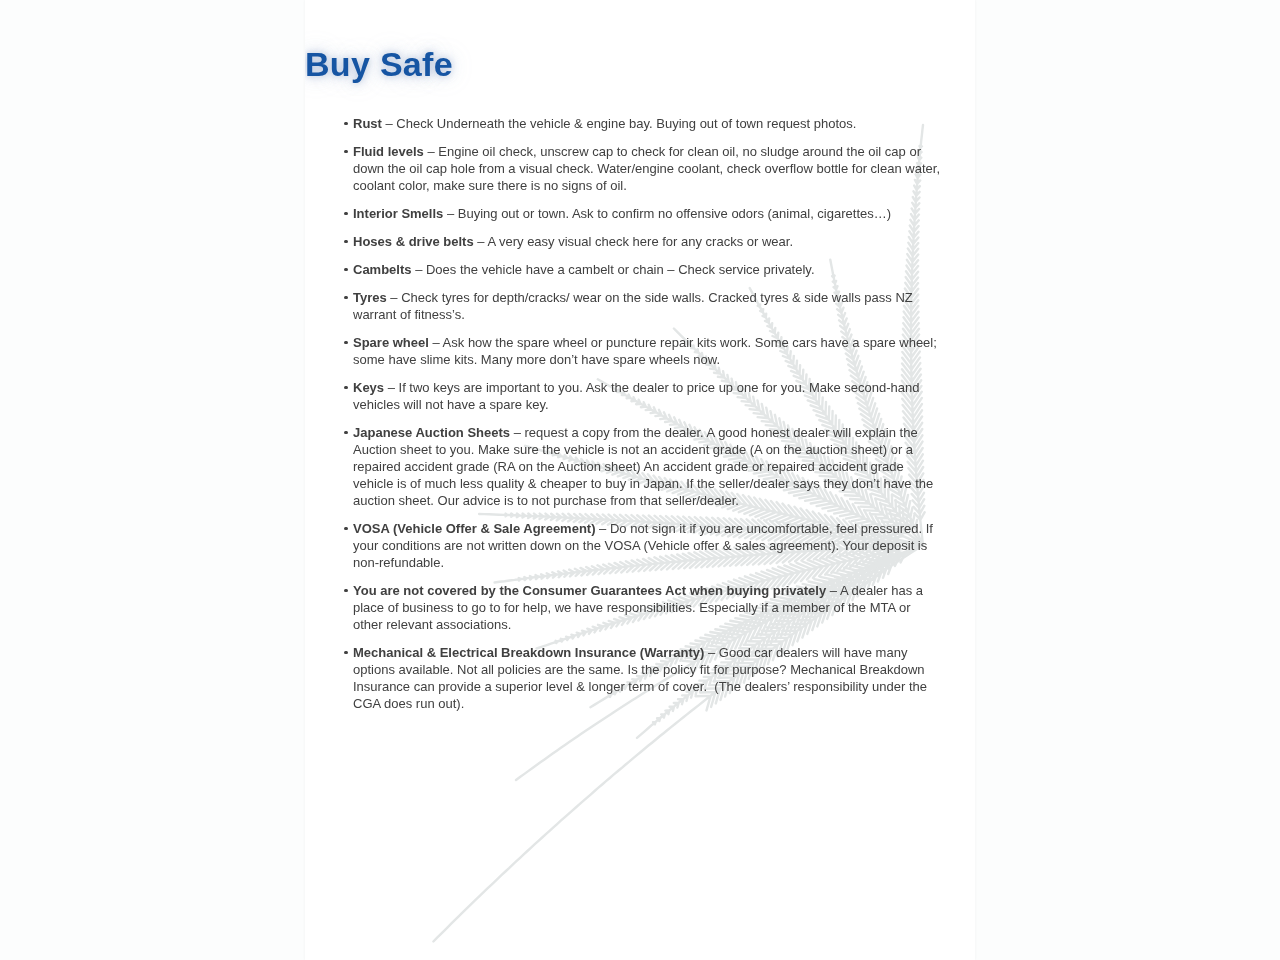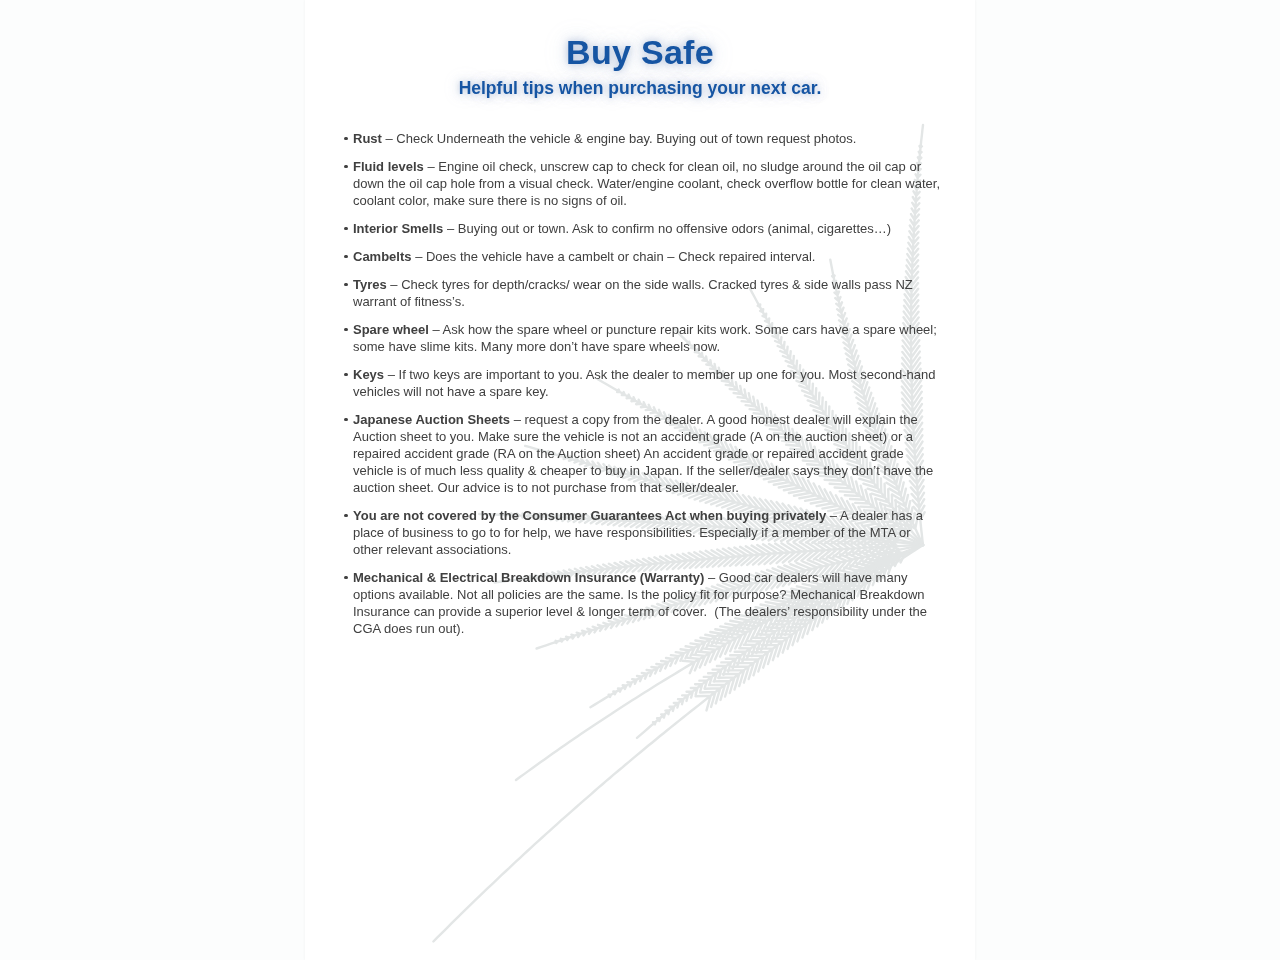--- a/index.html
+++ b/index.html
@@ -20,22 +20,21 @@
   .fern {
     position: absolute;
     left: 0;
     top: 0;
     z-index: 0;
     pointer-events: none;
   }
   .header {
     position: relative;
     z-index: 1;
-    text-align: center;
-    padding-top: 32px;
+    padding-top: 44px;
   }
   .header h1 {
     margin: 0;
     font-size: 34px;
     line-height: 40px;
     font-weight: 700;
     letter-spacing: 0.3px;
     color: #1655a3;
     text-shadow: 0 0 7px rgba(140,162,198,0.55), 0 0 14px rgba(160,180,212,0.38), 0 0 24px rgba(175,192,218,0.25);
   }
@@ -95,44 +94,45 @@
       <path d="M618 545 L613.0 545.2 L608.0 545.4 L603.0 545.6 L598.0 545.9 L593.0 546.1 L588.0 546.3 L583.0 546.6 L578.0 546.8 L573.0 547.1 L568.0 547.3 L563.0 547.6 L558.0 547.8 L553.0 548.1 L548.0 548.4 L543.0 548.7 L538.0 549.0 L533.0 549.2 L528.1 549.5 L523.1 549.9 L518.1 550.2 L513.1 550.5 L508.1 550.8 L503.1 551.1 L498.1 551.5 L493.1 551.8 L488.1 552.1 L483.1 552.5 L478.1 552.8 L473.2 553.2 L468.2 553.5 L463.2 553.9 L458.2 554.3 L453.2 554.7 L448.2 555.1 L443.2 555.4 L438.3 555.8 L433.3 556.2 L428.3 556.6 L423.3 557.1 L418.3 557.5 L413.3 557.9 L408.4 558.3 L403.4 558.8 L398.4 559.2 L393.4 559.6 L388.4 560.1 L383.5 560.5 L378.5 561.0 L373.5 561.5 L368.5 561.9 L363.5 562.4 L358.6 562.9 L353.6 563.4 L348.6 563.9 L343.6 564.4 L338.7 564.9 L333.7 565.4 L328.7 565.9 L323.7 566.4 L318.8 566.9 L313.8 567.5 L308.8 568.0 L303.9 568.6 L298.9 569.1 L293.9 569.6 L288.9 570.2 L284.0 570.8 L279.0 571.3 L274.0 571.9 L269.1 572.5 L264.1 573.1 L259.1 573.7 L254.2 574.3 L249.2 574.9 L244.2 575.5 L239.3 576.1 L234.3 576.7 L229.3 577.3 L224.4 577.9 L219.4 578.6 L214.4 579.2 L209.5 579.9 L204.5 580.5 L199.6 581.2 L194.6 581.8 L189.6 582.5 M592.2 546.1 L584.9 541.3 M592.2 546.1 L585.4 551.6 M586.2 546.4 L578.4 541.3 M586.2 546.4 L578.9 552.3 M580.2 546.7 L571.9 541.3 M580.2 546.7 L572.5 552.9 M574.2 547.0 L565.4 541.3 M574.2 547.0 L566.0 553.6 M568.2 547.3 L559.0 541.3 M568.2 547.3 L559.6 554.2 M562.2 547.6 L552.5 541.3 M562.2 547.6 L553.2 554.9 M556.2 547.9 L546.1 541.4 M556.2 547.9 L546.9 555.5 M550.2 548.3 L539.7 541.5 M550.2 548.3 L540.5 556.2 M544.2 548.6 L533.3 541.6 M544.2 548.6 L534.2 556.8 M538.2 548.9 L526.9 541.7 M538.2 548.9 L527.8 557.5 M532.2 549.3 L520.6 541.8 M532.2 549.3 L521.5 558.1 M526.3 549.7 L514.2 542.0 M526.3 549.7 L515.2 558.7 M520.3 550.0 L507.9 542.1 M520.3 550.0 L508.9 559.4 M514.3 550.4 L501.6 542.3 M514.3 550.4 L502.7 560.0 M508.3 550.8 L495.3 542.6 M508.3 550.8 L496.4 560.6 M502.3 551.2 L489.0 542.8 M502.3 551.2 L490.2 561.2 M496.3 551.6 L482.7 543.0 M496.3 551.6 L484.0 561.9 M490.3 552.0 L476.5 543.3 M490.3 552.0 L477.8 562.5 M484.3 552.4 L470.2 543.6 M484.3 552.4 L471.6 563.1 M478.3 552.8 L464.0 543.9 M478.3 552.8 L465.4 563.7 M472.4 553.2 L458.0 544.3 M472.4 553.2 L459.5 564.1 M466.4 553.7 L452.3 544.9 M466.4 553.7 L453.7 564.4 M460.4 554.1 L446.6 545.6 M460.4 554.1 L448.0 564.6 M454.4 554.6 L440.8 546.2 M454.4 554.6 L442.2 564.9 M448.4 555.0 L435.1 546.8 M448.4 555.0 L436.5 565.2 M442.4 555.5 L429.4 547.5 M442.4 555.5 L430.8 565.5 M436.5 556.0 L423.6 548.1 M436.5 556.0 L425.0 565.8 M430.5 556.5 L417.9 548.8 M430.5 556.5 L419.3 566.1 M424.5 557.0 L412.2 549.5 M424.5 557.0 L413.6 566.4 M418.5 557.5 L406.5 550.2 M418.5 557.5 L407.8 566.7 M412.5 558.0 L400.7 550.8 M412.5 558.0 L402.1 567.0 M406.6 558.5 L395.0 551.5 M406.6 558.5 L396.4 567.3 M400.6 559.0 L389.3 552.2 M400.6 559.0 L390.7 567.6 M394.6 559.5 L383.6 552.9 M394.6 559.5 L384.9 568.0 M388.6 560.1 L377.9 553.7 M388.6 560.1 L379.2 568.3 M382.7 560.6 L372.2 554.4 M382.7 560.6 L373.5 568.7 M376.7 561.2 L366.5 555.1 M376.7 561.2 L367.8 569.0 M370.7 561.7 L360.8 555.8 M370.7 561.7 L362.0 569.4 M364.7 562.3 L355.1 556.6 M364.7 562.3 L356.3 569.7 M358.8 562.9 L349.4 557.3 M358.8 562.9 L350.6 570.1 M352.8 563.5 L343.7 558.1 M352.8 563.5 L344.9 570.5 M346.8 564.1 L338.0 558.9 M346.8 564.1 L339.2 570.9 M340.9 564.7 L332.3 559.7 M340.9 564.7 L333.5 571.3 M334.9 565.3 L326.6 560.4 M334.9 565.3 L327.7 571.7 M328.9 565.9 L320.9 561.2 M328.9 565.9 L322.0 572.1 M323.0 566.5 L315.2 562.0 M323.0 566.5 L316.3 572.5 M317.0 567.1 L309.5 562.9 M317.0 567.1 L310.6 572.9 M311.0 567.8 L303.9 563.7 M311.0 567.8 L304.9 573.3 M305.1 568.4 L298.2 564.5 M305.1 568.4 L299.2 573.7 M299.1 569.1 L292.5 565.3 M299.1 569.1 L293.5 574.2 M293.1 569.7 L286.9 566.2 M293.1 569.7 L287.8 574.6 M287.2 570.4 L281.2 567.0 M287.2 570.4 L282.1 575.0 M281.2 571.1 L275.5 567.9 M281.2 571.1 L276.4 575.5 M275.2 571.8 L269.9 568.8 M275.2 571.8 L270.7 575.9 M269.3 572.5 L264.2 569.6 M269.3 572.5 L265.0 576.4 M263.3 573.2 L258.6 570.5 M263.3 573.2 L259.3 576.8 M257.3 573.9 L253.0 571.4 M257.3 573.9 L253.7 577.3 M251.4 574.6 L247.3 572.3 M251.4 574.6 L248.0 577.7 M245.4 575.3 L241.7 573.2 M245.4 575.3 L242.3 578.2 M239.5 576.0 L236.1 574.2 M239.5 576.0 L236.6 578.7 M233.5 576.8 L230.5 575.1 M233.5 576.8 L231.0 579.2 M227.5 577.5 L224.9 576.1 M227.5 577.5 L225.3 579.6 M221.6 578.3 L219.3 577.0 M221.6 578.3 L219.7 580.1 M215.6 579.1 L213.7 578.0 M215.6 579.1 L214.0 580.6" fill="none" stroke="#e3e6e6" stroke-width="2.4" stroke-linecap="round"></path>
       <path d="M618 545 L613.1 546.0 L608.2 546.9 L603.2 547.9 L598.3 548.9 L593.4 549.9 L588.5 550.9 L583.6 551.9 L578.7 552.9 L573.8 553.9 L568.9 555.0 L564.0 556.0 L559.1 557.1 L554.2 558.1 L549.3 559.2 L544.5 560.3 L539.6 561.4 L534.7 562.5 L529.8 563.6 L524.9 564.7 L520.0 565.8 L515.2 566.9 L510.3 568.1 L505.4 569.2 L500.6 570.4 L495.7 571.5 L490.8 572.7 L486.0 573.9 L481.1 575.1 L476.3 576.3 L471.4 577.5 L466.6 578.7 L461.7 579.9 L456.9 581.2 L452.0 582.4 L447.2 583.6 L442.3 584.9 L437.5 586.2 L432.7 587.4 L427.8 588.7 L423.0 590.0 L418.2 591.3 L413.3 592.6 L408.5 593.9 L403.7 595.2 L398.9 596.6 L394.1 597.9 L389.3 599.3 L384.4 600.6 L379.6 602.0 L374.8 603.4 L370.0 604.7 L365.2 606.1 L360.4 607.5 L355.6 608.9 L350.8 610.4 L346.0 611.8 L341.2 613.2 L336.4 614.7 L331.6 616.1 L326.9 617.6 L322.1 619.0 L317.3 620.5 L312.5 622.0 L307.7 623.5 L303.0 625.0 L298.2 626.5 L293.4 628.0 L288.7 629.6 L283.9 631.1 L279.1 632.6 L274.4 634.2 L269.6 635.7 L264.9 637.3 L260.1 638.9 L255.4 640.5 L250.6 642.1 L245.9 643.7 L241.1 645.3 L236.4 646.9 L231.6 648.5 M594.4 549.7 L586.4 546.0 M594.4 549.7 L588.5 556.1 M588.5 550.9 L580.0 547.0 M588.5 550.9 L582.2 557.8 M582.6 552.1 L573.5 548.0 M582.6 552.1 L575.9 559.5 M576.8 553.3 L567.1 549.0 M576.8 553.3 L569.6 561.2 M570.9 554.6 L560.6 550.0 M570.9 554.6 L563.4 562.9 M565.0 555.8 L554.3 551.1 M565.0 555.8 L557.1 564.6 M559.1 557.1 L547.9 552.1 M559.1 557.1 L550.9 566.2 M553.3 558.4 L541.5 553.2 M553.3 558.4 L544.7 567.9 M547.4 559.6 L535.2 554.3 M547.4 559.6 L538.6 569.6 M541.5 560.9 L528.9 555.5 M541.5 560.9 L532.4 571.2 M535.7 562.3 L522.6 556.6 M535.7 562.3 L526.3 572.9 M529.8 563.6 L516.4 557.8 M529.8 563.6 L520.2 574.6 M523.9 564.9 L510.1 559.0 M523.9 564.9 L514.1 576.2 M518.1 566.3 L503.9 560.3 M518.1 566.3 L508.0 577.9 M512.3 567.6 L497.7 561.5 M512.3 567.6 L502.0 579.5 M506.4 569.0 L491.6 562.8 M506.4 569.0 L495.9 581.2 M500.6 570.4 L485.4 564.1 M500.6 570.4 L489.9 582.8 M494.7 571.8 L479.3 565.4 M494.7 571.8 L483.9 584.5 M488.9 573.2 L473.2 566.7 M488.9 573.2 L477.9 586.1 M483.1 574.6 L467.6 568.3 M483.1 574.6 L472.2 587.4 M477.2 576.0 L462.0 569.9 M477.2 576.0 L466.7 588.6 M471.4 577.5 L456.5 571.5 M471.4 577.5 L461.1 589.8 M465.6 578.9 L451.0 573.1 M465.6 578.9 L455.5 591.0 M459.8 580.4 L445.4 574.7 M459.8 580.4 L449.9 592.3 M454.0 581.9 L439.9 576.3 M454.0 581.9 L444.3 593.5 M448.1 583.4 L434.4 578.0 M448.1 583.4 L438.7 594.8 M442.3 584.9 L428.9 579.6 M442.3 584.9 L433.2 596.1 M436.5 586.4 L423.4 581.3 M436.5 586.4 L427.6 597.3 M430.7 587.9 L417.9 583.0 M430.7 587.9 L422.0 598.6 M424.9 589.5 L412.4 584.7 M424.9 589.5 L416.5 599.9 M419.1 591.0 L406.9 586.4 M419.1 591.0 L410.9 601.2 M413.3 592.6 L401.4 588.1 M413.3 592.6 L405.4 602.5 M407.6 594.2 L396.0 589.8 M407.6 594.2 L399.8 603.9 M401.8 595.8 L390.5 591.5 M401.8 595.8 L394.3 605.2 M396.0 597.4 L385.0 593.3 M396.0 597.4 L388.7 606.6 M390.2 599.0 L379.6 595.1 M390.2 599.0 L383.2 607.9 M384.4 600.6 L374.1 596.8 M384.4 600.6 L377.6 609.3 M378.7 602.3 L368.7 598.6 M378.7 602.3 L372.1 610.7 M372.9 603.9 L363.2 600.4 M372.9 603.9 L366.6 612.0 M367.1 605.6 L357.8 602.2 M367.1 605.6 L361.0 613.4 M361.4 607.3 L352.3 604.0 M361.4 607.3 L355.5 614.8 M355.6 608.9 L346.9 605.9 M355.6 608.9 L350.0 616.3 M349.9 610.6 L341.5 607.7 M349.9 610.6 L344.5 617.7 M344.1 612.4 L336.1 609.5 M344.1 612.4 L338.9 619.1 M338.4 614.1 L330.7 611.4 M338.4 614.1 L333.4 620.6 M332.6 615.8 L325.3 613.3 M332.6 615.8 L327.9 622.0 M326.9 617.6 L319.9 615.2 M326.9 617.6 L322.4 623.5 M321.1 619.3 L314.5 617.1 M321.1 619.3 L316.9 624.9 M315.4 621.1 L309.1 619.0 M315.4 621.1 L311.4 626.4 M309.7 622.9 L303.7 620.9 M309.7 622.9 L305.9 627.9 M303.9 624.7 L298.4 622.8 M303.9 624.7 L300.4 629.4 M298.2 626.5 L293.0 624.8 M298.2 626.5 L295.0 630.9 M292.5 628.3 L287.7 626.7 M292.5 628.3 L289.5 632.4 M286.8 630.2 L282.3 628.7 M286.8 630.2 L284.0 633.9 M281.0 632.0 L277.0 630.7 M281.0 632.0 L278.5 635.4 M275.3 633.9 L271.7 632.7 M275.3 633.9 L273.1 637.0 M269.6 635.7 L266.4 634.7 M269.6 635.7 L267.6 638.5 M263.9 637.6 L261.1 636.7 M263.9 637.6 L262.2 640.0 M258.2 639.5 L255.8 638.8 M258.2 639.5 L256.7 641.6 M252.5 641.4 L250.6 640.8 M252.5 641.4 L251.3 643.1" fill="none" stroke="#e3e6e6" stroke-width="2.4" stroke-linecap="round"></path>
       <path d="M618 545 L613.3 546.8 L608.6 548.5 L603.9 550.3 L599.2 552.1 L594.5 553.9 L589.9 555.7 L585.2 557.6 L580.5 559.4 L575.9 561.3 L571.2 563.1 L566.6 565.0 L561.9 566.9 L557.3 568.8 L552.7 570.7 L548.0 572.6 L543.4 574.6 L538.8 576.5 L534.2 578.5 L529.6 580.5 L525.0 582.5 L520.4 584.5 L515.8 586.5 L511.3 588.5 L506.7 590.5 L502.1 592.6 L497.6 594.6 L493.0 596.7 L488.5 598.8 L483.9 600.9 L479.4 603.0 L474.8 605.1 L470.3 607.2 L465.8 609.3 L461.3 611.5 L456.8 613.6 L452.3 615.8 L447.8 618.0 L443.3 620.2 L438.8 622.4 L434.3 624.6 L429.8 626.9 L425.4 629.1 L420.9 631.4 L416.5 633.6 L412.0 635.9 L407.6 638.2 L403.1 640.5 L398.7 642.8 L394.3 645.2 L389.8 647.5 L385.4 649.9 L381.0 652.2 L376.6 654.6 L372.2 657.0 L367.8 659.4 L363.4 661.8 L359.1 664.2 L354.7 666.6 L350.3 669.1 L345.9 671.5 L341.6 674.0 L337.2 676.5 L332.9 679.0 L328.5 681.5 L324.2 684.0 L319.9 686.5 L315.6 689.1 L311.2 691.6 L306.9 694.2 L302.6 696.8 L298.3 699.4 L294.0 702.0 L289.7 704.6 L285.4 707.2 M597.2 552.9 L588.7 550.7 M597.2 552.9 L592.4 560.3 M591.5 555.1 L582.4 552.7 M591.5 555.1 L586.4 563.0 M585.9 557.3 L576.1 554.7 M585.9 557.3 L580.5 565.8 M580.3 559.5 L569.9 556.8 M580.3 559.5 L574.6 568.6 M574.8 561.7 L563.7 558.9 M574.8 561.7 L568.7 571.3 M569.2 564.0 L557.6 561.1 M569.2 564.0 L562.8 574.1 M563.6 566.2 L551.4 563.2 M563.6 566.2 L557.0 576.9 M558.0 568.5 L545.3 565.4 M558.0 568.5 L551.2 579.6 M552.5 570.8 L539.3 567.6 M552.5 570.8 L545.4 582.4 M546.9 573.1 L533.2 569.9 M546.9 573.1 L539.6 585.1 M541.4 575.4 L527.2 572.1 M541.4 575.4 L533.9 587.9 M535.9 577.8 L521.3 574.4 M535.9 577.8 L528.2 590.6 M530.3 580.2 L515.3 576.8 M530.3 580.2 L522.5 593.4 M524.8 582.5 L509.4 579.1 M524.8 582.5 L516.8 596.1 M519.3 584.9 L503.6 581.5 M519.3 584.9 L511.2 598.8 M513.8 587.3 L497.7 583.9 M513.8 587.3 L505.5 601.6 M508.3 589.8 L491.9 586.3 M508.3 589.8 L499.9 604.3 M502.9 592.2 L486.3 588.8 M502.9 592.2 L494.4 606.9 M497.4 594.7 L481.1 591.3 M497.4 594.7 L489.2 609.1 M491.9 597.2 L476.0 593.9 M491.9 597.2 L483.9 611.3 M486.5 599.7 L470.9 596.6 M486.5 599.7 L478.7 613.5 M481.0 602.2 L465.8 599.2 M481.0 602.2 L473.5 615.8 M475.6 604.7 L460.7 601.9 M475.6 604.7 L468.2 618.0 M470.1 607.3 L455.6 604.5 M470.1 607.3 L463.0 620.3 M464.7 609.9 L450.5 607.2 M464.7 609.9 L457.8 622.5 M459.3 612.4 L445.4 609.9 M459.3 612.4 L452.6 624.8 M453.9 615.0 L440.4 612.6 M453.9 615.0 L447.4 627.1 M448.5 617.7 L435.3 615.3 M448.5 617.7 L442.2 629.5 M443.1 620.3 L430.3 618.1 M443.1 620.3 L437.0 631.8 M437.7 622.9 L425.3 620.8 M437.7 622.9 L431.9 634.1 M432.4 625.6 L420.3 623.6 M432.4 625.6 L426.7 636.5 M427.0 628.3 L415.3 626.4 M427.0 628.3 L421.5 638.9 M421.6 631.0 L410.3 629.2 M421.6 631.0 L416.4 641.3 M416.3 633.7 L405.3 632.0 M416.3 633.7 L411.2 643.7 M410.9 636.5 L400.3 634.8 M410.9 636.5 L406.1 646.1 M405.6 639.2 L395.4 637.7 M405.6 639.2 L401.0 648.5 M400.3 642.0 L390.4 640.5 M400.3 642.0 L395.9 650.9 M395.0 644.8 L385.5 643.4 M395.0 644.8 L390.7 653.4 M389.7 647.6 L380.6 646.3 M389.7 647.6 L385.6 655.9 M384.4 650.4 L375.6 649.2 M384.4 650.4 L380.5 658.3 M379.1 653.3 L370.7 652.1 M379.1 653.3 L375.4 660.8 M373.8 656.1 L365.9 655.1 M373.8 656.1 L370.3 663.4 M368.5 659.0 L361.0 658.0 M368.5 659.0 L365.3 665.9 M363.3 661.9 L356.1 661.0 M363.3 661.9 L360.2 668.4 M358.0 664.8 L351.3 664.0 M358.0 664.8 L355.1 671.0 M352.8 667.7 L346.4 667.0 M352.8 667.7 L350.1 673.5 M347.5 670.7 L341.6 670.0 M347.5 670.7 L345.0 676.1 M342.3 673.6 L336.8 673.0 M342.3 673.6 L340.0 678.7 M337.1 676.6 L332.0 676.0 M337.1 676.6 L335.0 681.2 M331.8 679.6 L327.2 679.1 M331.8 679.6 L329.9 683.8 M326.6 682.6 L322.4 682.2 M326.6 682.6 L324.9 686.5 M321.4 685.6 L317.7 685.3 M321.4 685.6 L319.9 689.1 M316.2 688.7 L313.0 688.4 M316.2 688.7 L314.9 691.7 M311.1 691.7 L308.3 691.5 M311.1 691.7 L309.9 694.3 M305.9 694.8 L303.6 694.6 M305.9 694.8 L305.0 697.0" fill="none" stroke="#e3e6e6" stroke-width="2.4" stroke-linecap="round"></path>
       <path d="M618 545 L613.5 547.3 L609.0 549.6 L604.5 551.9 L600.1 554.2 L595.6 556.5 L591.2 558.9 L586.7 561.2 L582.3 563.6 L577.9 566.0 L573.5 568.4 L569.1 570.9 L564.7 573.3 L560.4 575.8 L556.0 578.2 L551.6 580.7 L547.3 583.2 L543.0 585.8 L538.6 588.3 L534.3 590.8 L530.0 593.4 L525.7 596.0 L521.5 598.6 L517.2 601.2 L512.9 603.8 L508.7 606.5 L504.4 609.1 L500.2 611.8 L496.0 614.5 L491.8 617.2 L487.6 619.9 L483.4 622.6 L479.2 625.4 L475.1 628.2 L470.9 630.9 L466.8 633.7 L462.6 636.6 L458.5 639.4 L454.4 642.2 L450.3 645.1 L446.2 648.0 L442.1 650.8 L438.0 653.7 L434.0 656.7 L429.9 659.6 L425.9 662.5 L421.9 665.5 L417.8 668.5 L413.8 671.5 L409.8 674.5 L405.8 677.5 L401.9 680.6 L397.9 683.6 L393.9 686.7 L390.0 689.8 L386.0 692.9 L382.1 696.0 L378.2 699.1 L374.3 702.3 L370.4 705.4 L366.5 708.6 L362.6 711.8 L358.8 715.0 L354.9 718.2 L351.1 721.5 L347.2 724.7 L343.4 728.0 L339.6 731.3 L335.8 734.6 L332.0 737.9 M599.5 554.5 L590.8 553.2 M599.5 554.5 L595.6 562.4 M594.1 557.3 L584.7 556.0 M594.1 557.3 L589.9 565.9 M588.8 560.2 L578.7 558.8 M588.8 560.2 L584.3 569.3 M583.5 563.0 L572.7 561.6 M583.5 563.0 L578.7 572.8 M578.2 565.9 L566.7 564.4 M578.2 565.9 L573.2 576.3 M572.9 568.8 L560.8 567.3 M572.9 568.8 L567.7 579.8 M567.6 571.7 L554.9 570.2 M567.6 571.7 L562.2 583.3 M562.4 574.6 L549.1 573.1 M562.4 574.6 L556.8 586.8 M557.1 577.6 L543.3 576.1 M557.1 577.6 L551.4 590.2 M551.9 580.6 L537.6 579.0 M551.9 580.6 L546.0 593.7 M546.7 583.6 L531.9 582.1 M546.7 583.6 L540.7 597.2 M541.5 586.6 L526.3 585.1 M541.5 586.6 L535.4 600.6 M536.3 589.7 L520.7 588.2 M536.3 589.7 L530.1 604.1 M531.1 592.7 L515.1 591.3 M531.1 592.7 L524.8 607.6 M526.0 595.8 L509.6 594.4 M526.0 595.8 L519.6 611.0 M520.9 599.0 L504.1 597.6 M520.9 599.0 L514.4 614.5 M515.7 602.1 L498.9 600.8 M515.7 602.1 L509.3 617.7 M510.6 605.3 L494.2 604.1 M510.6 605.3 L504.4 620.6 M505.5 608.4 L489.4 607.4 M505.5 608.4 L499.5 623.4 M500.5 611.6 L484.7 610.7 M500.5 611.6 L494.7 626.3 M495.4 614.9 L480.1 614.0 M495.4 614.9 L489.8 629.2 M490.4 618.1 L475.4 617.3 M490.4 618.1 L485.0 632.1 M485.3 621.4 L470.8 620.7 M485.3 621.4 L480.1 635.0 M480.3 624.7 L466.1 624.0 M480.3 624.7 L475.3 638.0 M475.3 628.0 L461.5 627.4 M475.3 628.0 L470.5 641.0 M470.3 631.3 L456.9 630.8 M470.3 631.3 L465.7 644.0 M465.4 634.7 L452.3 634.3 M465.4 634.7 L460.9 647.0 M460.4 638.1 L447.8 637.7 M460.4 638.1 L456.2 650.0 M455.5 641.5 L443.2 641.2 M455.5 641.5 L451.4 653.0 M450.5 644.9 L438.7 644.7 M450.5 644.9 L446.7 656.1 M445.6 648.4 L434.2 648.2 M445.6 648.4 L441.9 659.2 M440.7 651.8 L429.7 651.7 M440.7 651.8 L437.2 662.3 M435.8 655.3 L425.2 655.3 M435.8 655.3 L432.5 665.4 M431.0 658.8 L420.8 658.8 M431.0 658.8 L427.8 668.5 M426.1 662.4 L416.3 662.4 M426.1 662.4 L423.1 671.7 M421.3 665.9 L411.9 666.0 M421.3 665.9 L418.5 674.9 M416.5 669.5 L407.5 669.6 M416.5 669.5 L413.8 678.1 M411.7 673.1 L403.1 673.3 M411.7 673.1 L409.2 681.3 M406.9 676.7 L398.8 676.9 M406.9 676.7 L404.5 684.5 M402.1 680.4 L394.4 680.6 M402.1 680.4 L399.9 687.7 M397.3 684.0 L390.1 684.3 M397.3 684.0 L395.3 691.0 M392.6 687.7 L385.8 688.0 M392.6 687.7 L390.7 694.3 M387.8 691.4 L381.5 691.7 M387.8 691.4 L386.1 697.6 M383.1 695.2 L377.2 695.4 M383.1 695.2 L381.5 700.9 M378.4 698.9 L373.0 699.2 M378.4 698.9 L377.0 704.2 M373.7 702.7 L368.8 703.0 M373.7 702.7 L372.4 707.5 M369.1 706.5 L364.6 706.8 M369.1 706.5 L367.9 710.9 M364.4 710.3 L360.4 710.6 M364.4 710.3 L363.4 714.2 M359.8 714.2 L356.2 714.4 M359.8 714.2 L358.9 717.6 M355.1 718.1 L352.1 718.3 M355.1 718.1 L354.4 721.0 M350.5 721.9 L348.0 722.1 M350.5 721.9 L349.9 724.4" fill="none" stroke="#e3e6e6" stroke-width="2.4" stroke-linecap="round"></path>
       <path d="M618 545 L613.4 547.0 L608.8 549.1 L604.2 551.1 L599.6 553.2 L595.0 555.2 L590.5 557.3 L585.9 559.4 L581.3 561.5 L576.8 563.6 L572.2 565.7 L567.7 567.8 L563.1 570.0 L558.6 572.1 L554.1 574.3 L549.6 576.5 L545.0 578.6 L540.5 580.8 L536.0 583.0 L531.5 585.2 L527.0 587.5 L522.6 589.7 L518.1 591.9 L513.6 594.2 L509.1 596.4 L504.7 598.7 L500.2 601.0 L495.8 603.3 L491.3 605.6 L486.9 607.9 L482.4 610.2 L478.0 612.5 L473.6 614.9 L469.2 617.2 L464.8 619.6 L460.4 622.0 L456.0 624.4 L451.6 626.8 L447.2 629.2 L442.8 631.6 L438.4 634.0 L434.1 636.4 L429.7 638.9 L425.4 641.3 L421.0 643.8 L416.7 646.3 L412.3 648.7 L408.0 651.2 L403.7 653.7 L399.3 656.3 L395.0 658.8 L390.7 661.3 L386.4 663.9 L382.1 666.4 L377.8 669.0 L373.5 671.6 L369.3 674.2 L365.0 676.8 L360.7 679.4 L356.4 682.0 L352.2 684.6 L347.9 687.2 L343.7 689.9 L339.5 692.5 L335.2 695.2 L331.0 697.9 L326.8 700.6 L322.6 703.3 L318.3 706.0 L314.1 708.7 L309.9 711.4 L305.8 714.2 L301.6 716.9 L297.4 719.7 L293.2 722.5 L289.0 725.2 L284.9 728.0 L280.7 730.8 L276.6 733.6 L272.4 736.5 L268.3 739.3 L264.2 742.1 L260.0 745.0 L255.9 747.8 L251.8 750.7 L247.7 753.6 L243.6 756.5 L239.5 759.4 L235.4 762.3 L231.3 765.2 L227.2 768.2 L223.2 771.1 L219.1 774.1 L215.0 777.0 L211.0 780.0 M592.1 556.6 L583.5 554.8 M592.1 556.6 L587.8 564.2 M586.6 559.1 L577.5 557.2 M586.6 559.1 L582.1 567.2 M581.2 561.6 L571.5 559.7 M581.2 561.6 L576.3 570.2 M575.7 564.1 L565.5 562.1 M575.7 564.1 L570.7 573.2 M570.2 566.7 L559.6 564.6 M570.2 566.7 L565.0 576.2 M564.8 569.2 L553.6 567.1 M564.8 569.2 L559.3 579.2 M559.3 571.8 L547.7 569.6 M559.3 571.8 L553.7 582.2 M553.9 574.4 L541.8 572.2 M553.9 574.4 L548.1 585.2 M548.5 577.0 L536.0 574.7 M548.5 577.0 L542.5 588.2 M543.1 579.6 L530.1 577.3 M543.1 579.6 L536.9 591.2 M537.7 582.2 L524.3 579.9 M537.7 582.2 L531.3 594.2 M532.3 584.9 L518.5 582.5 M532.3 584.9 L525.8 597.2 M526.9 587.5 L512.8 585.2 M526.9 587.5 L520.2 600.2 M521.5 590.2 L507.0 587.8 M521.5 590.2 L514.7 603.2 M516.1 592.9 L501.3 590.5 M516.1 592.9 L509.2 606.2 M510.7 595.6 L495.6 593.2 M510.7 595.6 L503.8 609.2 M505.4 598.3 L490.0 595.9 M505.4 598.3 L498.3 612.3 M500.0 601.1 L484.3 598.6 M500.0 601.1 L492.9 615.3 M494.7 603.8 L478.7 601.4 M494.7 603.8 L487.4 618.3 M489.4 606.6 L473.1 604.2 M489.4 606.6 L482.0 621.3 M484.0 609.4 L467.5 607.0 M484.0 609.4 L476.6 624.3 M478.7 612.2 L462.0 609.8 M478.7 612.2 L471.3 627.4 M473.4 615.0 L456.7 612.6 M473.4 615.0 L466.0 630.1 M468.1 617.8 L451.7 615.5 M468.1 617.8 L460.9 632.7 M462.8 620.6 L446.7 618.5 M462.8 620.6 L455.8 635.3 M457.6 623.5 L441.7 621.4 M457.6 623.5 L450.7 637.9 M452.3 626.4 L436.7 624.4 M452.3 626.4 L445.5 640.6 M447.0 629.3 L431.7 627.3 M447.0 629.3 L440.4 643.2 M441.8 632.1 L426.7 630.3 M441.8 632.1 L435.3 645.9 M436.5 635.1 L421.7 633.3 M436.5 635.1 L430.3 648.6 M431.3 638.0 L416.8 636.3 M431.3 638.0 L425.2 651.2 M426.0 640.9 L411.8 639.3 M426.0 640.9 L420.1 653.9 M420.8 643.9 L406.9 642.3 M420.8 643.9 L415.0 656.7 M415.6 646.9 L402.0 645.4 M415.6 646.9 L410.0 659.4 M410.4 649.8 L397.0 648.4 M410.4 649.8 L404.9 662.1 M405.2 652.8 L392.1 651.5 M405.2 652.8 L399.9 664.9 M400.0 655.9 L387.2 654.6 M400.0 655.9 L394.8 667.6 M394.8 658.9 L382.3 657.7 M394.8 658.9 L389.8 670.4 M389.7 661.9 L377.4 660.8 M389.7 661.9 L384.8 673.2" fill="none" stroke="#e3e6e6" stroke-width="2.4" stroke-linecap="round"></path>
       <path d="M618 545 L613.8 547.7 L609.6 550.5 L605.3 553.2 L601.1 556.0 L596.9 558.7 L592.7 561.5 L588.6 564.3 L584.4 567.0 L580.2 569.8 L576.0 572.6 L571.8 575.4 L567.7 578.2 L563.5 581.0 L559.4 583.8 L555.2 586.7 L551.1 589.5 L546.9 592.3 L542.8 595.2 L538.7 598.0 L534.6 600.9 L530.5 603.7 L526.3 606.6 L522.2 609.5 L518.1 612.4 L514.1 615.3 L510.0 618.2 L505.9 621.1 L501.8 624.0 L497.7 626.9 L493.7 629.8 L489.6 632.7 L485.5 635.7 L481.5 638.6 L477.5 641.6 L473.4 644.5 L469.4 647.5 L465.4 650.5 L461.3 653.4 L457.3 656.4 L453.3 659.4 L449.3 662.4 L445.3 665.4 L441.3 668.4 L437.3 671.4 L433.3 674.5 L429.3 677.5 L425.4 680.5 L421.4 683.6 L417.4 686.6 L413.5 689.7 L409.5 692.7 L405.6 695.8 L401.6 698.9 L397.7 702.0 L393.8 705.1 L389.8 708.2 L385.9 711.3 L382.0 714.4 L378.1 717.5 L374.2 720.6 L370.3 723.7 L366.4 726.9 L362.5 730.0 L358.6 733.2 L354.7 736.3 L350.9 739.5 L347.0 742.7 L343.1 745.8 L339.3 749.0 L335.4 752.2 L331.6 755.4 L327.7 758.6 L323.9 761.8 L320.1 765.0 L316.3 768.3 L312.4 771.5 L308.6 774.7 L304.8 778.0 L301.0 781.2 L297.2 784.5 L293.4 787.7 L289.6 791.0 L285.9 794.3 L282.1 797.6 L278.3 800.9 L274.6 804.2 L270.8 807.5 L267.0 810.8 L263.3 814.1 L259.6 817.4 L255.8 820.7 L252.1 824.1 L248.4 827.4 L244.6 830.8 L240.9 834.1 L237.2 837.5 L233.5 840.9 L229.8 844.2 L226.1 847.6 L222.4 851.0 L218.7 854.4 L215.1 857.8 L211.4 861.2 L207.7 864.6 L204.1 868.1 L200.4 871.5 L196.7 874.9 L193.1 878.4 L189.5 881.8 L185.8 885.3 L182.2 888.7 L178.6 892.2 L175.0 895.7 L171.3 899.2 L167.7 902.6 L164.1 906.1 L160.5 909.6 L156.9 913.2 L153.4 916.7 L149.8 920.2 L146.2 923.7 L142.6 927.3 L139.1 930.8 L135.5 934.4 L131.9 937.9 L128.4 941.5 M586.2 565.8 L577.5 565.4 M586.2 565.8 L583.2 574.0 M581.2 569.1 L572.0 568.8 M581.2 569.1 L578.0 577.8 M576.2 572.5 L566.6 572.1 M576.2 572.5 L572.9 581.5 M571.2 575.9 L561.2 575.5 M571.2 575.9 L567.8 585.2 M566.2 579.2 L555.8 578.9 M566.2 579.2 L562.7 588.9 M561.2 582.6 L550.5 582.2 M561.2 582.6 L557.6 592.7 M556.2 586.0 L545.1 585.6 M556.2 586.0 L552.5 596.4 M551.2 589.4 L539.8 589.1 M551.2 589.4 L547.4 600.2 M546.3 592.8 L534.5 592.5 M546.3 592.8 L542.4 603.9 M541.3 596.2 L529.2 595.9 M541.3 596.2 L537.3 607.6 M536.4 599.6 L523.9 599.3 M536.4 599.6 L532.3 611.4 M531.4 603.1 L518.7 602.8 M531.4 603.1 L527.3 615.1 M526.5 606.5 L513.4 606.3 M526.5 606.5 L522.2 618.9 M521.6 609.9 L508.2 609.7 M521.6 609.9 L517.2 622.6 M516.7 613.4 L503.0 613.2 M516.7 613.4 L512.3 626.4 M511.8 616.9 L497.8 616.7 M511.8 616.9 L507.3 630.1 M506.9 620.4 L492.6 620.2 M506.9 620.4 L502.3 633.9 M502.0 623.9 L487.4 623.7 M502.0 623.9 L497.4 637.6 M497.1 627.4 L482.3 627.3 M497.1 627.4 L492.4 641.4 M492.2 630.9 L477.2 630.8 M492.2 630.9 L487.5 645.2 M487.3 634.4 L472.1 634.4 M487.3 634.4 L482.6 648.9 M482.5 637.9 L467.0 637.9 M482.5 637.9 L477.7 652.7 M477.6 641.5 L461.9 641.5 M477.6 641.5 L472.8 656.4 M472.8 645.0 L456.8 645.1 M472.8 645.0 L467.9 660.2 M467.9 648.6 L451.8 648.7 M467.9 648.6 L463.0 664.0 M463.1 652.1 L446.7 652.3 M463.1 652.1 L458.2 667.7 M458.3 655.7 L441.7 655.9 M458.3 655.7 L453.3 671.5 M453.5 659.3 L436.7 659.5 M453.5 659.3 L448.5 675.3 M448.7 662.9 L431.8 663.1 M448.7 662.9 L443.7 679.0 M443.9 666.5 L426.9 666.8 M443.9 666.5 L438.9 682.7 M439.1 670.1 L422.3 670.4 M439.1 670.1 L434.2 686.1 M434.3 673.7 L417.7 674.1 M434.3 673.7 L429.5 689.6 M429.5 677.4 L413.2 677.8 M429.5 677.4 L424.8 693.0 M424.7 681.0 L408.6 681.4 M424.7 681.0 L420.1 696.5 M420.0 684.7 L404.1 685.1 M420.0 684.7 L415.5 699.9 M415.2 688.3 L399.5 688.8 M415.2 688.3 L410.8 703.4 M410.5 692.0 L395.0 692.5 M410.5 692.0 L406.1 706.9 M405.7 695.7 L390.5 696.2 M405.7 695.7 L401.5 710.4" fill="none" stroke="#e3e6e6" stroke-width="2.4" stroke-linecap="round"></path>
     </svg>
 
   <header class="header">
     <h1>Buy Safe</h1>
-    <h2>Helpful tips when purchasing your next car.</h2>
   </header>
 
   <ul class="tips">
 
       <li><span class="term">Rust</span><span class="desc"> – Check Underneath the vehicle &amp; engine bay. Buying out of town request photos.</span></li>
 
       <li><span class="term">Fluid levels</span><span class="desc"> – Engine oil check, unscrew cap to check for clean oil, no sludge around the oil cap or down the oil cap hole from a visual check. Water/engine coolant, check overflow bottle for clean water, coolant color, make sure there is no signs of oil.</span></li>
 
       <li><span class="term">Interior Smells</span><span class="desc"> – Buying out or town. Ask to confirm no offensive odors (animal, cigarettes…)</span></li>
 
+      <li><span class="term">Hoses &amp; drive belts</span><span class="desc"> – A very easy visual check here for any cracks or wear.</span></li>
 
-      <li><span class="term">Cambelts</span><span class="desc"> – Does the vehicle have a cambelt or chain – Check repaired interval.</span></li>
+      <li><span class="term">Cambelts</span><span class="desc"> – Does the vehicle have a cambelt or chain – Check service privately.</span></li>
 
 
       <li><span class="term">Tyres</span><span class="desc"> – Check tyres for depth/cracks/ wear on the side walls. Cracked tyres &amp; side walls pass NZ warrant of fitness’s.</span></li>
 
       <li><span class="term">Spare wheel</span><span class="desc"> – Ask how the spare wheel or puncture repair kits work. Some cars have a spare wheel; some have slime kits. Many more don’t have spare wheels now.</span></li>
 
 
-      <li><span class="term">Keys</span><span class="desc"> – If two keys are important to you. Ask the dealer to member up one for you. Most second-hand vehicles will not have a spare key.</span></li>
+      <li><span class="term">Keys</span><span class="desc"> – If two keys are important to you. Ask the dealer to price up one for you. Make second-hand vehicles will not have a spare key.</span></li>
 
 
       <li><span class="term">Japanese Auction Sheets</span><span class="desc"> – request a copy from the dealer. A good honest dealer will explain the Auction sheet to you. Make sure the vehicle is not an accident grade (A on the auction sheet) or a repaired accident grade (RA on the Auction sheet) An accident grade or repaired accident grade vehicle is of much less quality &amp; cheaper to buy in Japan. If the seller/dealer says they don’t have the auction sheet. Our advice is to not purchase from that seller/dealer.</span></li>
 
+      <li><span class="term">VOSA (Vehicle Offer &amp; Sale Agreement)</span><span class="desc"> – Do not sign it if you are uncomfortable, feel pressured. If your conditions are not written down on the VOSA (Vehicle offer &amp; sales agreement). Your deposit is non-refundable.</span></li>
 
       <li><span class="term">You are not covered by the Consumer Guarantees Act when buying privately</span><span class="desc"> – A dealer has a place of business to go to for help, we have responsibilities. Especially if a member of the MTA or other relevant associations.</span></li>
 
       <li><span class="term">Mechanical &amp; Electrical Breakdown Insurance (Warranty)</span><span class="desc"> – Good car dealers will have many options available. Not all policies are the same. Is the policy fit for purpose? Mechanical Breakdown Insurance can provide a superior level &amp; longer term of cover.  (The dealers’ responsibility under the CGA does run out).</span></li>
     </ul>
 
 </div>
 
 </body></html>

